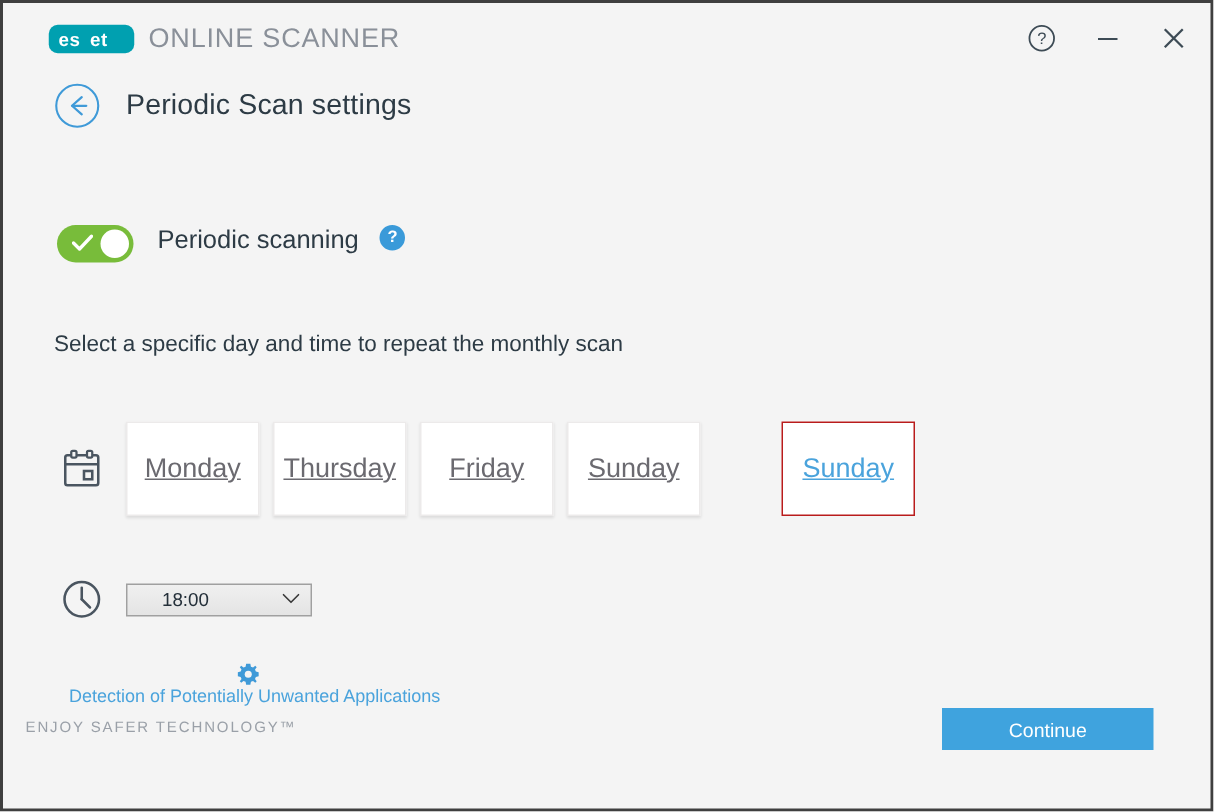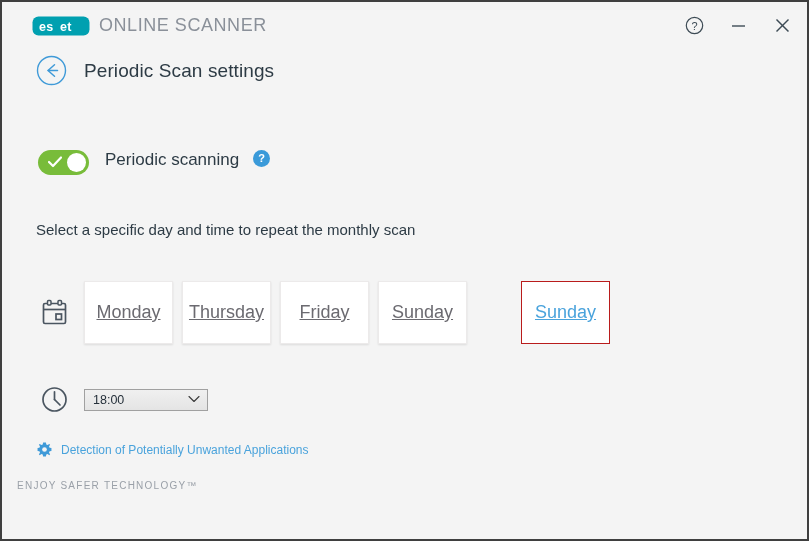--- a/index.html
+++ b/index.html
@@ -215,40 +215,42 @@
     margin-left: 11px;
     width: 124px;
     height: 22px;
     box-sizing: border-box;
     background: linear-gradient(to bottom, #f0f0f0 0%, #e4e4e4 100%);
     border: 1px solid #a0a0a0;
     display: flex;
     align-items: center;
     cursor: pointer;
     position: relative;
+    padding-left: 15px;
   }
   .time-value {
     margin-left: 8px;
     font-size: 12.5px;
     color: #25303a;
   }
   .chev {
     position: absolute;
     right: 7px;
     top: 5px;
   }
 
   
   .pua-link {
     position: absolute;
     left: 35px;
     top: 440px;
     display: flex;
     align-items: center;
     cursor: pointer;
+    flex-direction: column;
   }
   .pua-text {
     margin-left: 9px;
     font-size: 12px;
     color: #4aa3dc;
     white-space: nowrap;
   }
 
   
   .continue-btn {
@@ -374,16 +376,17 @@
   </div>
 
   <div class="pua-link">
     <svg width="15" height="15" viewBox="0 0 16 16">
       <path fill="#3f9ad8" d="M8 0.6 L9.5 0.6 L9.9 2.6 L11.4 3.2 L13 2 L14 3 L12.8 4.6 L13.4 6.1 L15.4 6.5 L15.4 8 L15.4 9.5 L13.4 9.9 L12.8 11.4 L14 13 L13 14 L11.4 12.8 L9.9 13.4 L9.5 15.4 L8 15.4 L6.5 15.4 L6.1 13.4 L4.6 12.8 L3 14 L2 13 L3.2 11.4 L2.6 9.9 L0.6 9.5 L0.6 8 L0.6 6.5 L2.6 6.1 L3.2 4.6 L2 3 L3 2 L4.6 3.2 L6.1 2.6 L6.5 0.6 Z"></path>
       <circle cx="8" cy="8" r="2.5" fill="#f4f4f4"></circle>
     </svg>
     <span class="pua-text">Detection of Potentially Unwanted Applications</span>
   </div>
 
+  <button class="continue-btn">Continue</button>
 
   <div class="footer">ENJOY SAFER TECHNOLOGY™</div>
 
 </div>
 
 </body></html>

